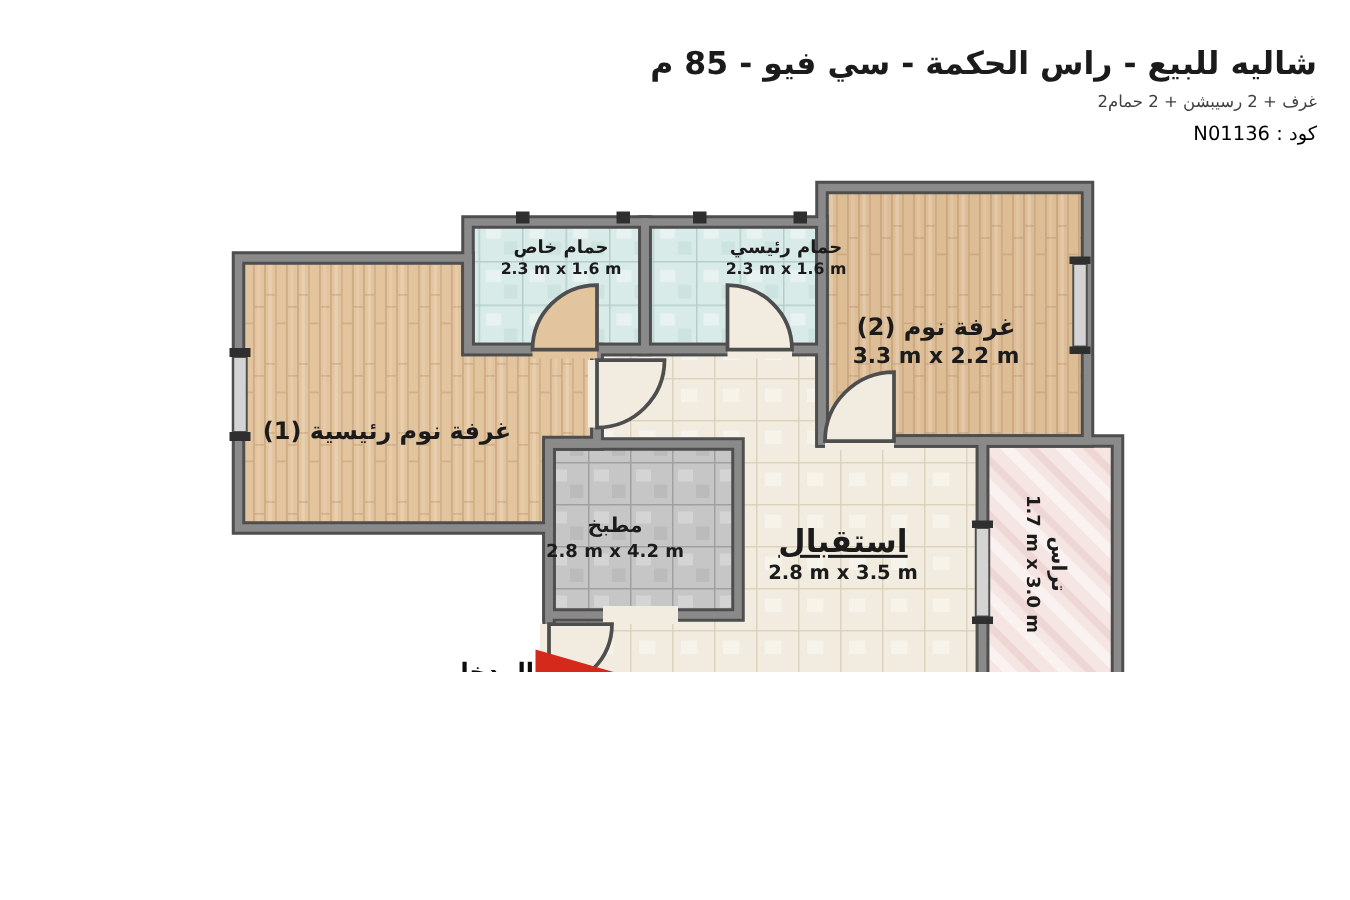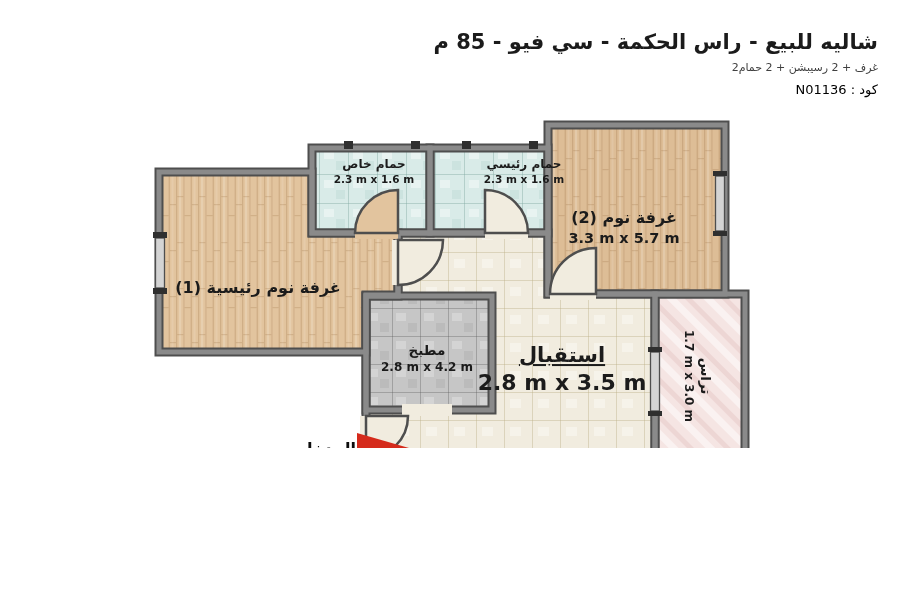--- a/index.html
+++ b/index.html
@@ -24,21 +24,21 @@
 
   
   .lbl { position:absolute; transform:translate(-50%,-50%); text-align:center;
          color:#1b1b1b; font-weight:bold; white-space:nowrap; line-height:1.3;
          pointer-events:none; }
   .rname { direction:rtl; }
   .rdims { direction:ltr; }
   .lbl-lg .rname { font-size:16px; }   .lbl-lg .rdims { font-size:14.5px; }
   .lbl-md .rname { font-size:13.5px; } .lbl-md .rdims { font-size:12px; }
   .lbl-sm .rname { font-size:12px; }   .lbl-sm .rdims { font-size:10.5px;text-align:right; }
-  .lbl-xl .rname { font-size:21px;text-decoration:underline; }   .lbl-xl .rdims { font-size:22px; }
+  .lbl-xl .rname { font-size:21px;text-decoration:underline; }   .lbl-xl .rdims { font-size:13px; }
   .lbl-terrace { transform:translate(-50%,-50%) rotate(90deg); }
   .lbl-entrance { position:absolute; transform:translate(-100%,-50%); font-size:16px;
                   font-weight:bold; color:#0d0d0d; direction:rtl; white-space:nowrap; }
 </style>
 </head>
 <body>
 
 <div class="stage">
 
   <svg width="900" height="600" viewBox="0 0 900 600">
@@ -172,24 +172,24 @@
     <div class="rdims">2.3 m x 1.6 m</div>
   </div>
 
   <div class="lbl lbl-sm" style="left:486px; top:172px;margin-left:38px;">
     <div class="rname">حمام رئيسي</div>
     <div class="rdims">2.3 m x 1.6 m</div>
   </div>
 
   <div class="lbl lbl-lg" style="left:624px; top:208px;margin-top:20px;">
     <div class="rname">غرفة نوم (2)</div>
-    <div class="rdims">3.3 m x 5.7 m</div>
-  </div>
-
-  <div class="lbl lbl-md" style="left:427px; top:359px;">
+    <div class="rdims">3.3 m x 2.2 m</div>
+  </div>
+
+  <div class="lbl lbl-md" style="left:410px; top:359px;">
     <div class="rname">مطبخ</div>
     <div class="rdims">2.8 m x 4.2 m</div>
   </div>
 
   <div class="lbl lbl-xl" style="left:562px; top:370px;">
     <div class="rname">استقبال</div>
     <div class="rdims">2.8 m x 3.5 m</div>
   </div>
 
   <div class="lbl lbl-md lbl-terrace" style="left:697px; top:376px;">

